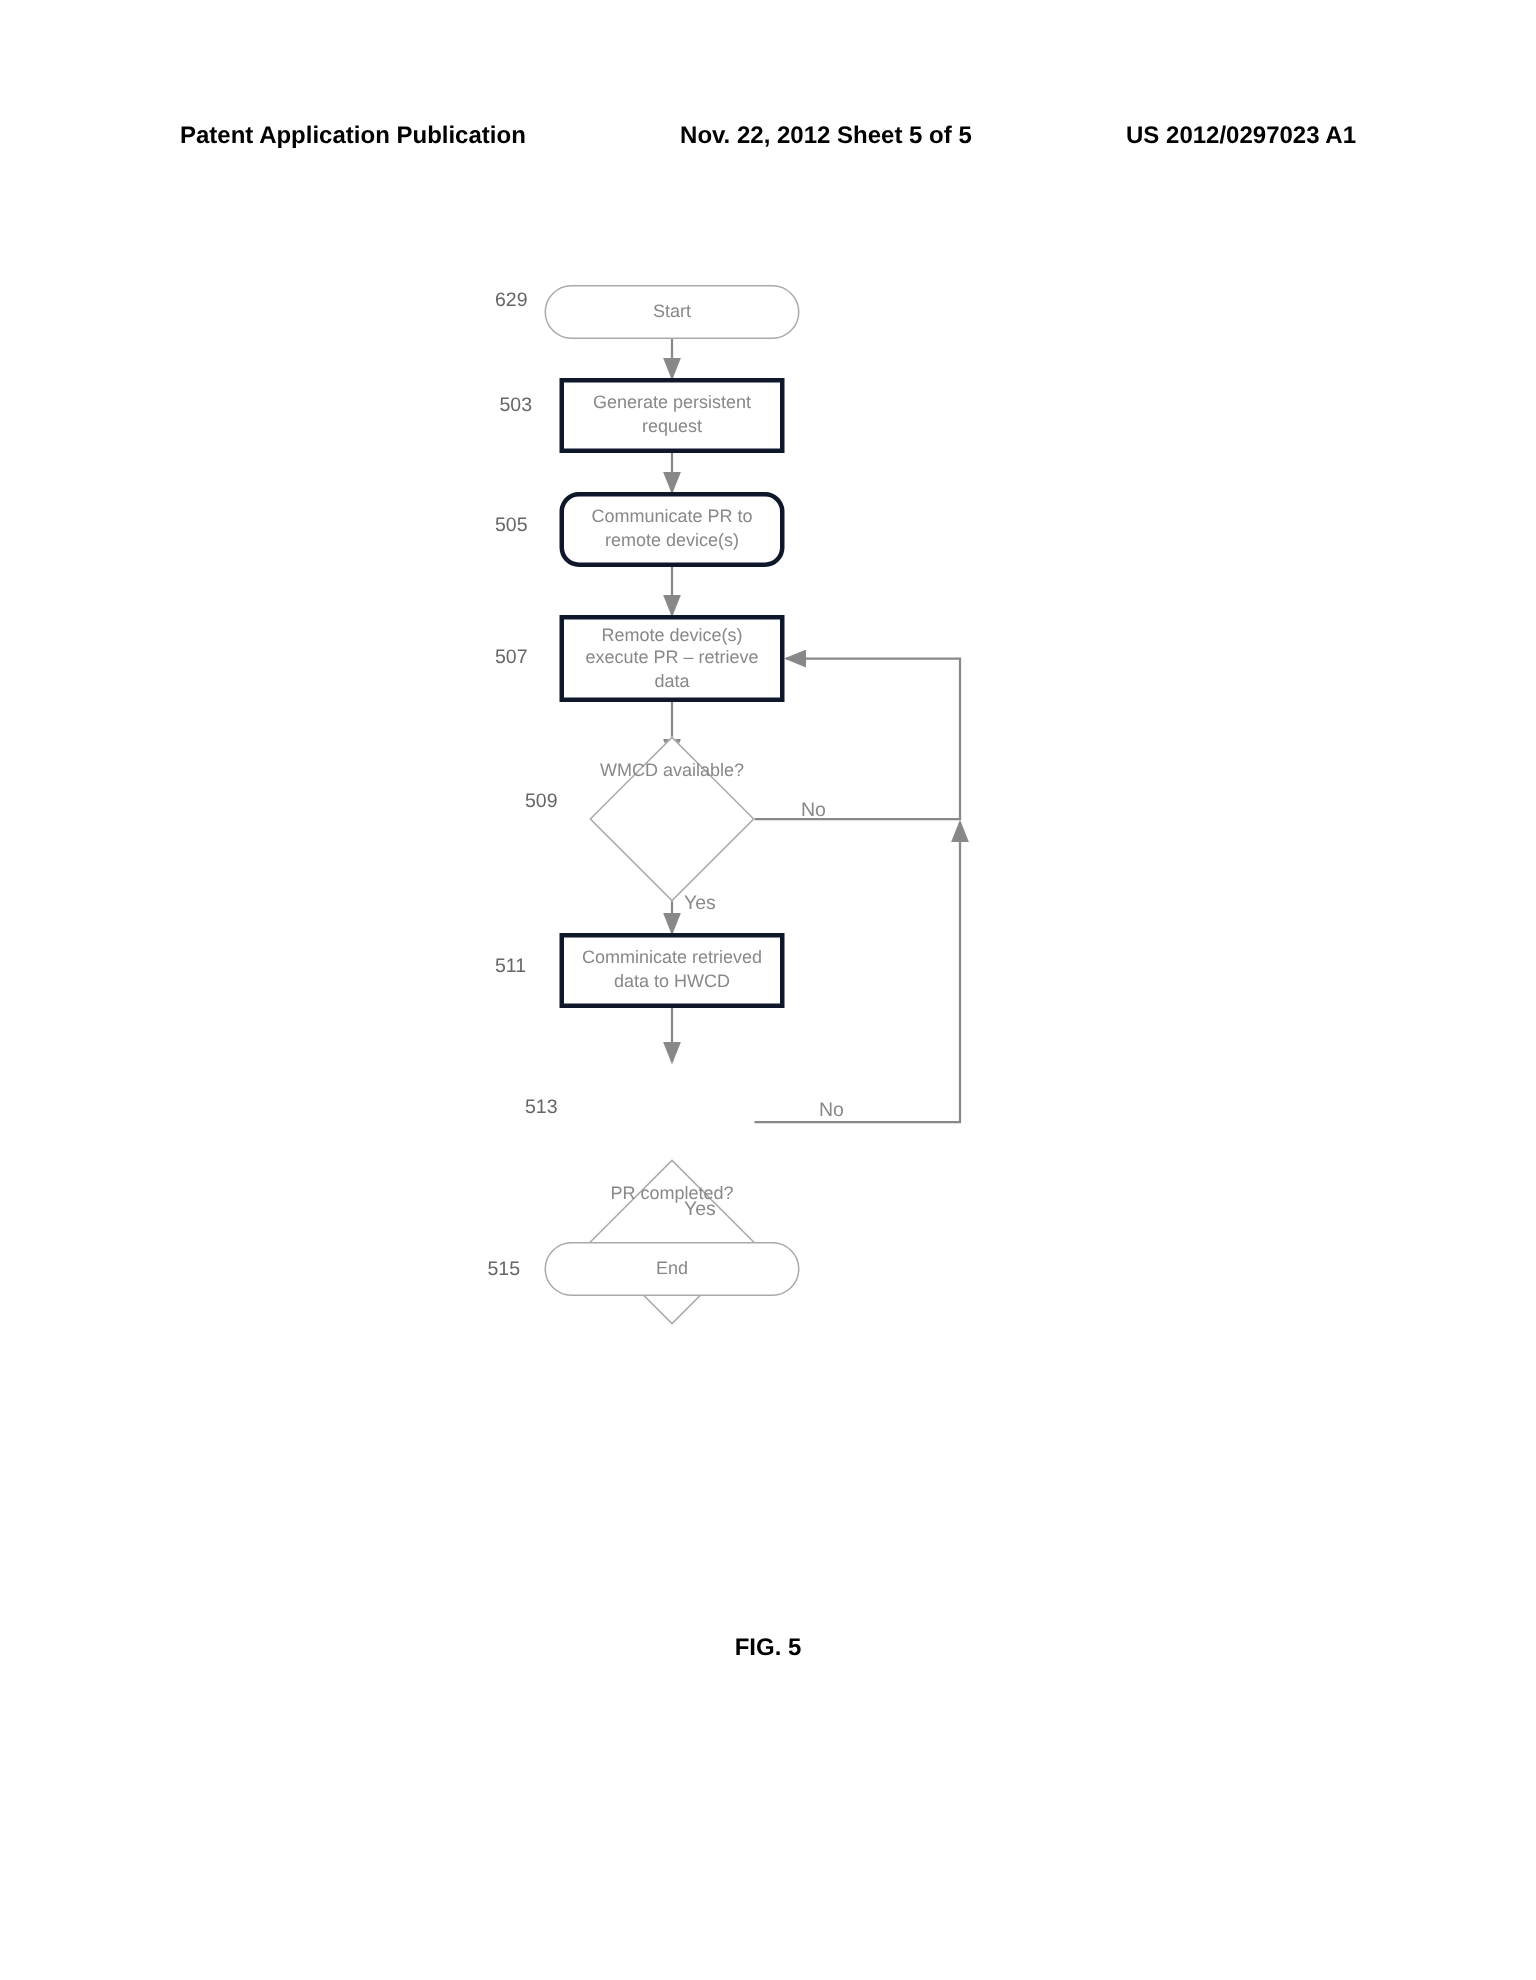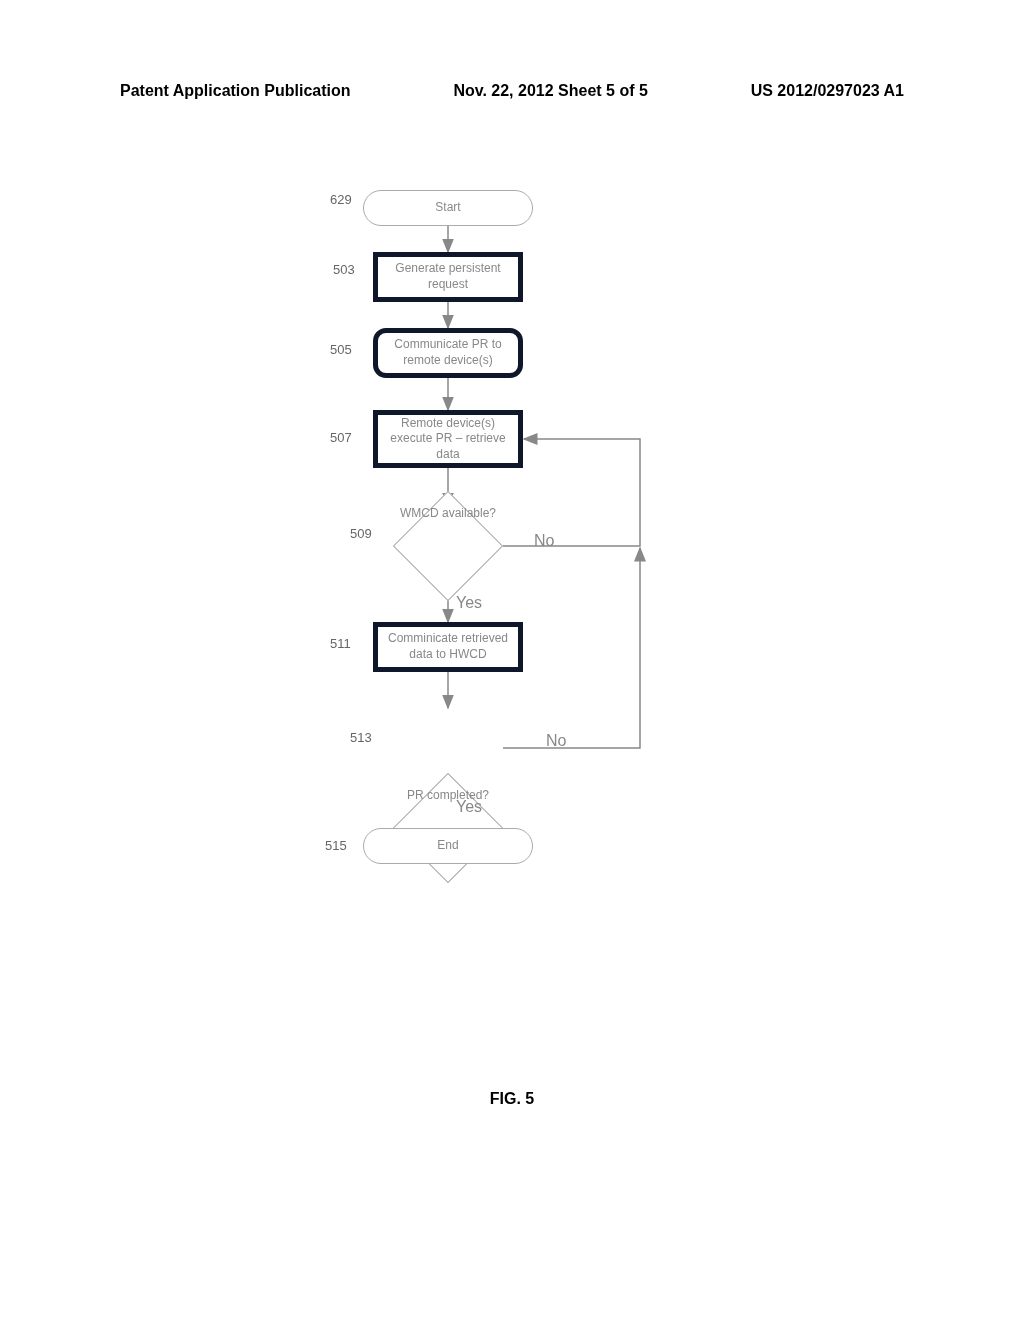--- a/index.html
+++ b/index.html
@@ -48,21 +48,21 @@
       width: 170px;
       height: 36px;
       border: 1px solid #aaa;
       border-radius: 18px;
       background: white;
     }
     
     .process {
       width: 150px;
       height: 50px;
-      border: 5px solid #0f172a;
+      border: 3px solid #0f172a;
       background: white;
       padding: 4px;
     }
     
     .decision {
       width: 110px;
       height: 80px;
       position: relative;
     }
     
@@ -89,21 +89,21 @@
     }
     
     .label {
       position: absolute;
       font-size: 13px;
       color: #666;
     }
     
     .edge-label {
       position: absolute;
-      font-size: 16px;
+      font-size: 13px;
       color: #888;
     }
     
     .figure-label {
       position: absolute;
       top: 1090px;
       left: 0;
       width: 1024px;
       text-align: center;
       font-weight: bold;

